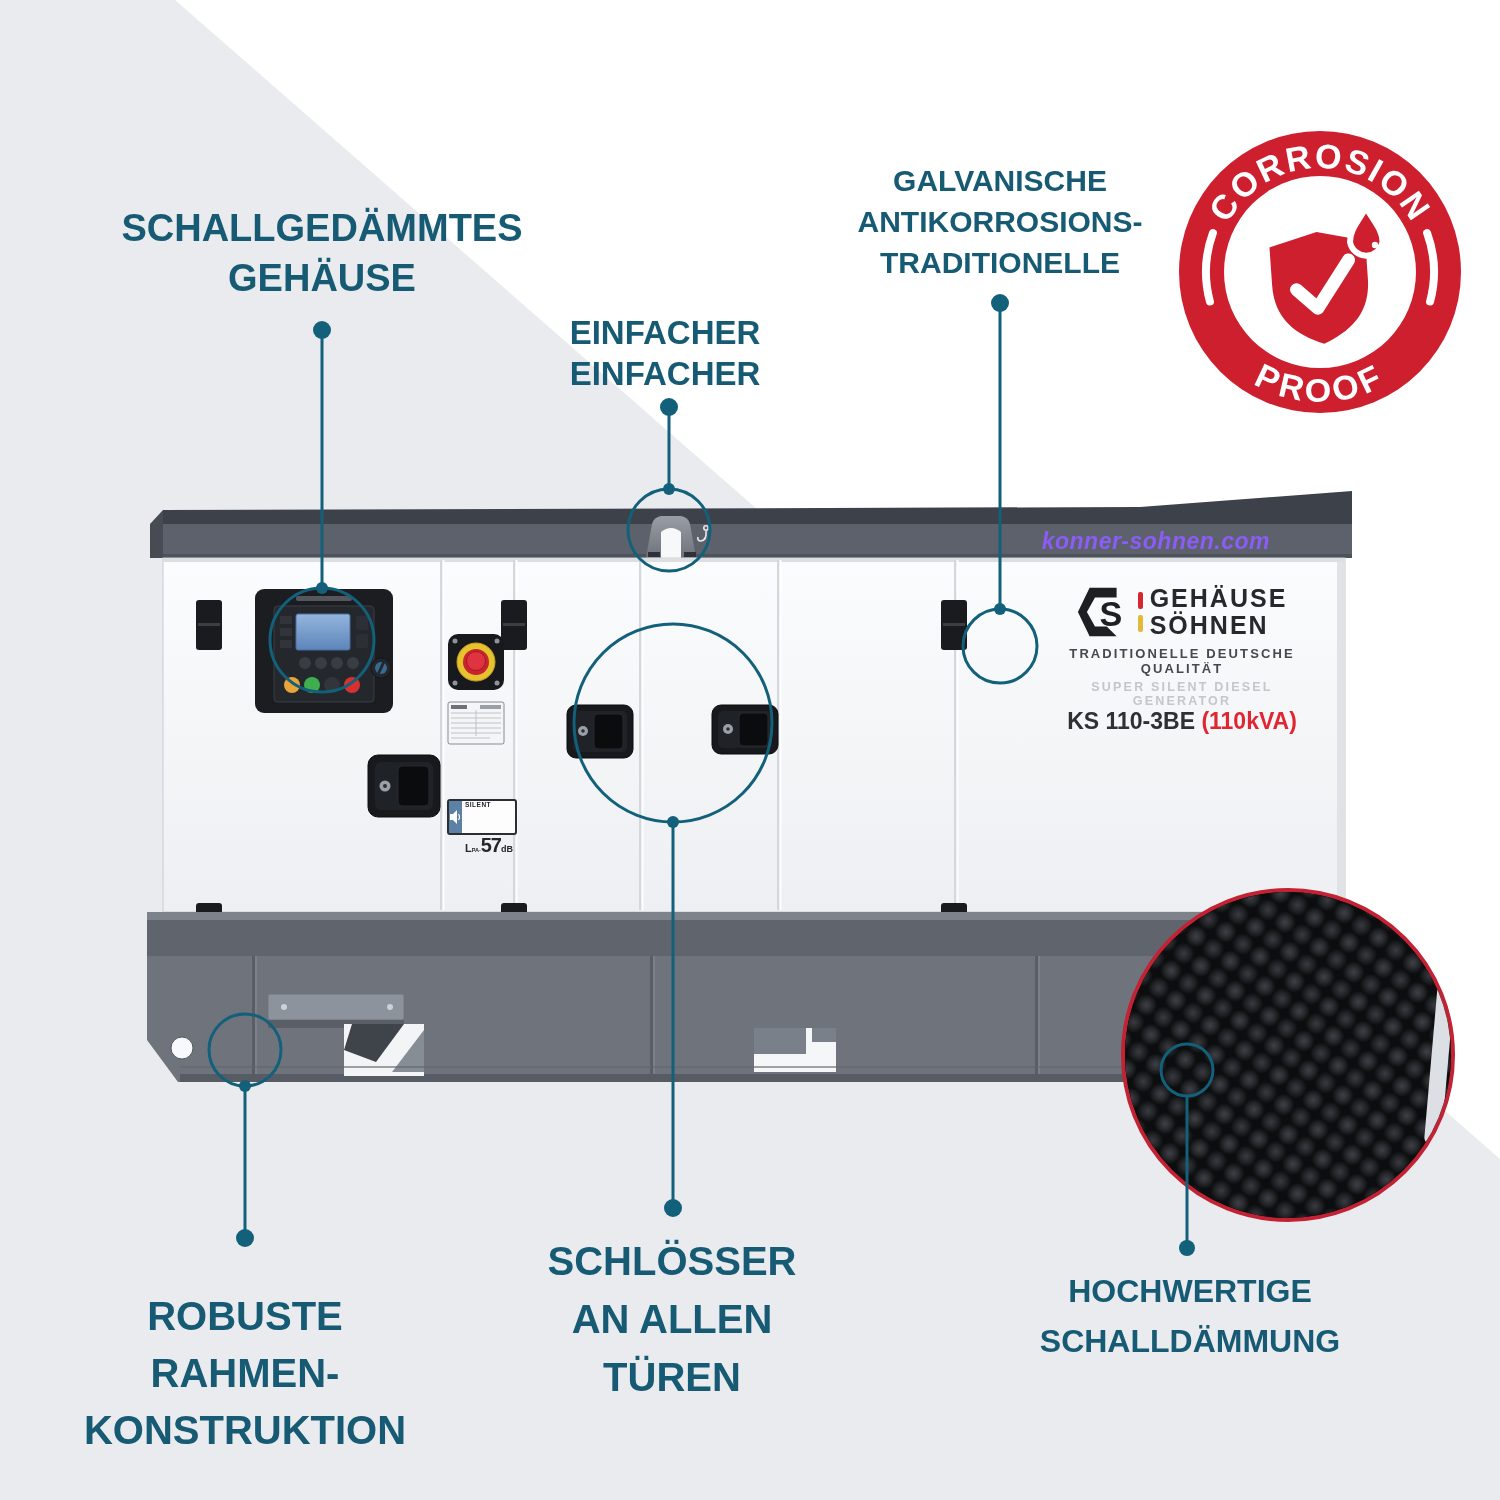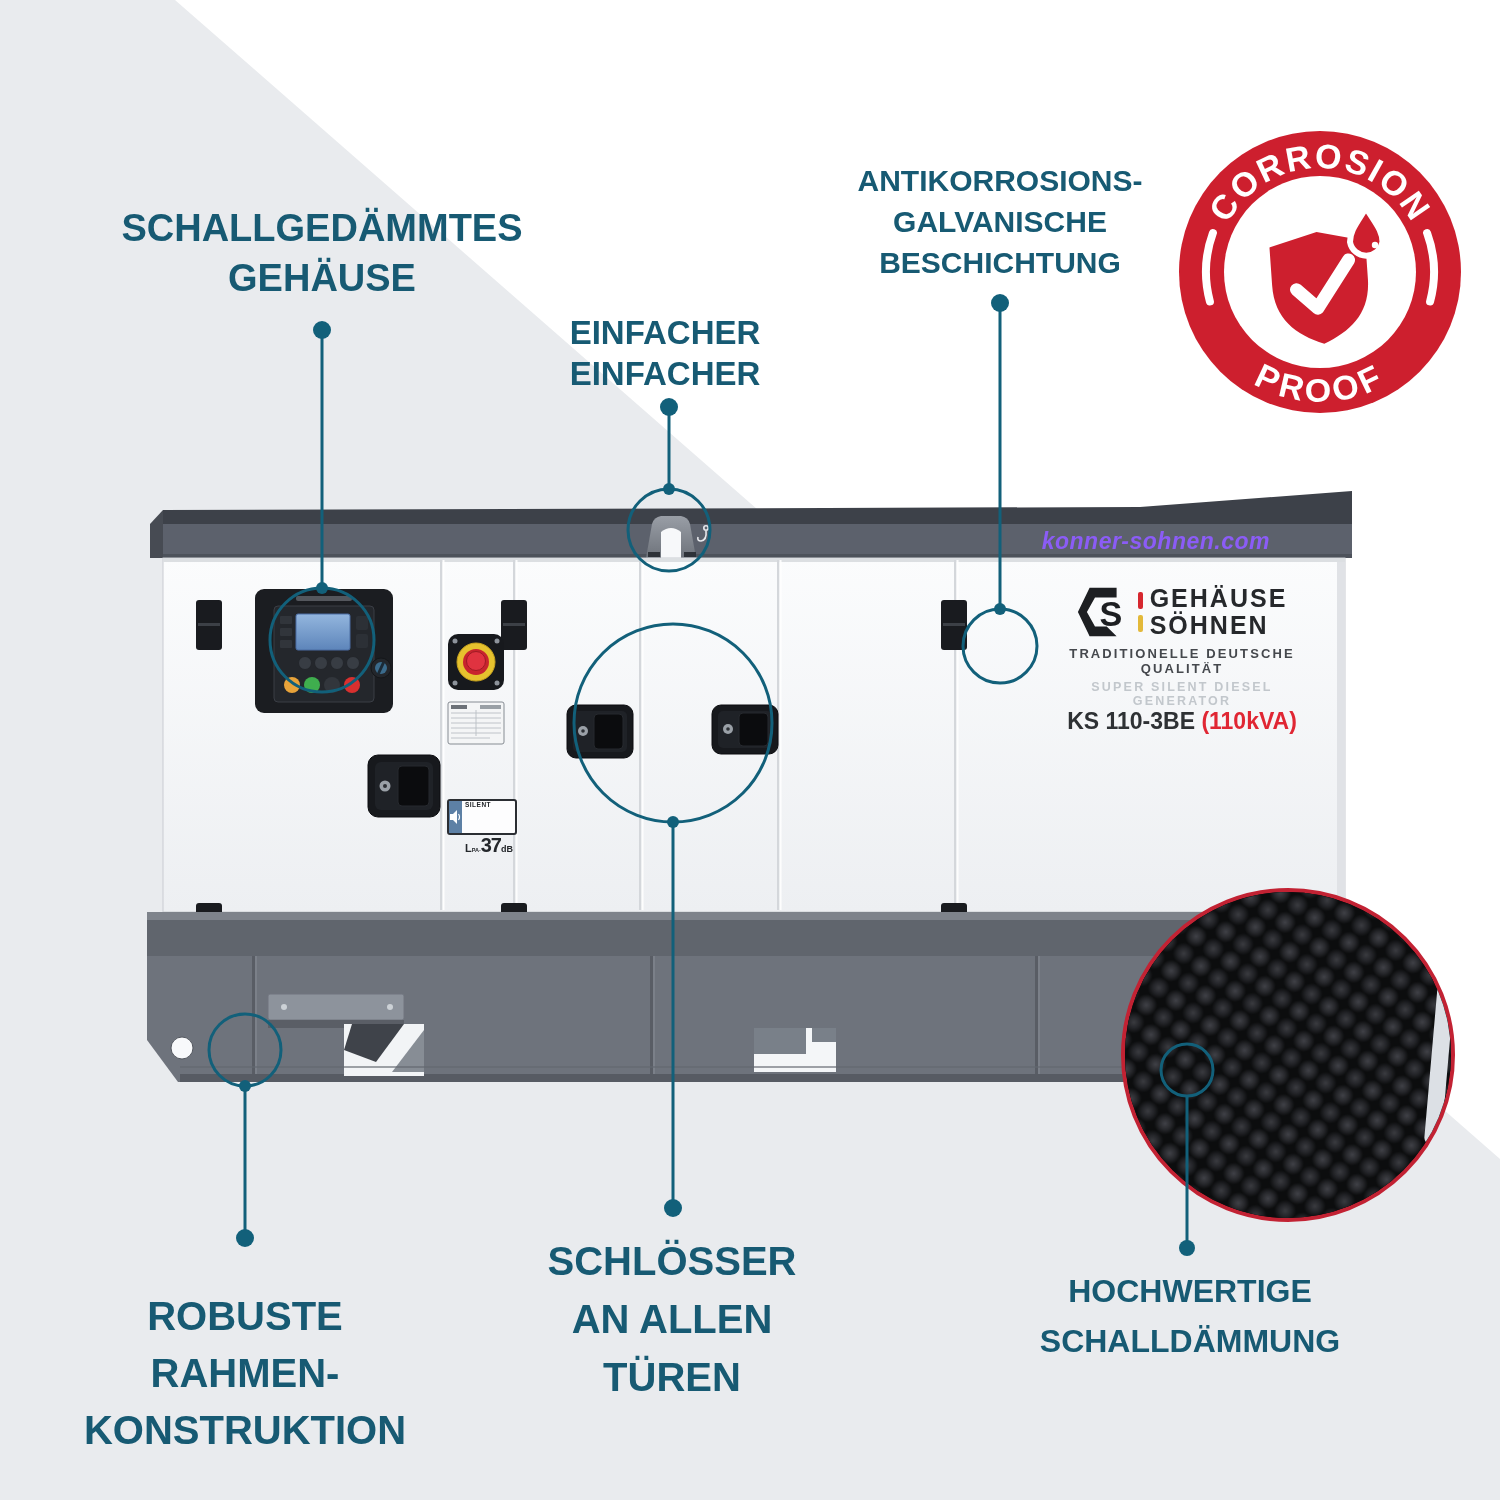--- a/index.html
+++ b/index.html
@@ -295,21 +295,21 @@
       <svg width="12" height="18" viewBox="0 0 12 18">
         <polygon points="1,6 4,6 8,2 8,16 4,12 1,12" fill="#ffffff"></polygon>
         <path d="M9.5 6 q2 3 0 6" stroke="#ffffff" stroke-width="1.2" fill="none"></path>
       </svg>
     </div>
     <div id="noise-text">
       <div id="noise-title">SILENT</div>
       <div id="noise-main">
         <span id="noise-l">L</span>
         <span id="noise-pa">PA-</span>
-        <span id="noise-value">37</span>
+        <span id="noise-value">57</span>
         <span id="noise-unit">dB</span>
       </div>
     </div>
   </div>
 
   <div id="foam-circle" class="abs">
     <div id="foam-pattern"></div>
     <div id="foam-edge"></div>
   </div>
 
@@ -372,23 +372,23 @@
 
   <div id="lbl-soundproof" class="abs feature-label">
     <div>SCHALLGEDÄMMTES</div>
     <div>GEHÄUSE</div>
   </div>
   <div id="lbl-transport" class="abs feature-label">
     <div>EINFACHER</div>
     <div>EINFACHER</div>
   </div>
   <div id="lbl-galvanic" class="abs feature-label">
+    <div>GALVANISCHE</div>
     <div>ANTIKORROSIONS-</div>
-    <div>GALVANISCHE</div>
-    <div>BESCHICHTUNG</div>
+    <div>TRADITIONELLE</div>
   </div>
   <div id="lbl-frame" class="abs feature-label">
     <div>ROBUSTE</div>
     <div>RAHMEN-</div>
     <div>KONSTRUKTION</div>
   </div>
   <div id="lbl-locks" class="abs feature-label">
     <div>SCHLÖSSER</div>
     <div>AN ALLEN</div>
     <div>TÜREN</div>

